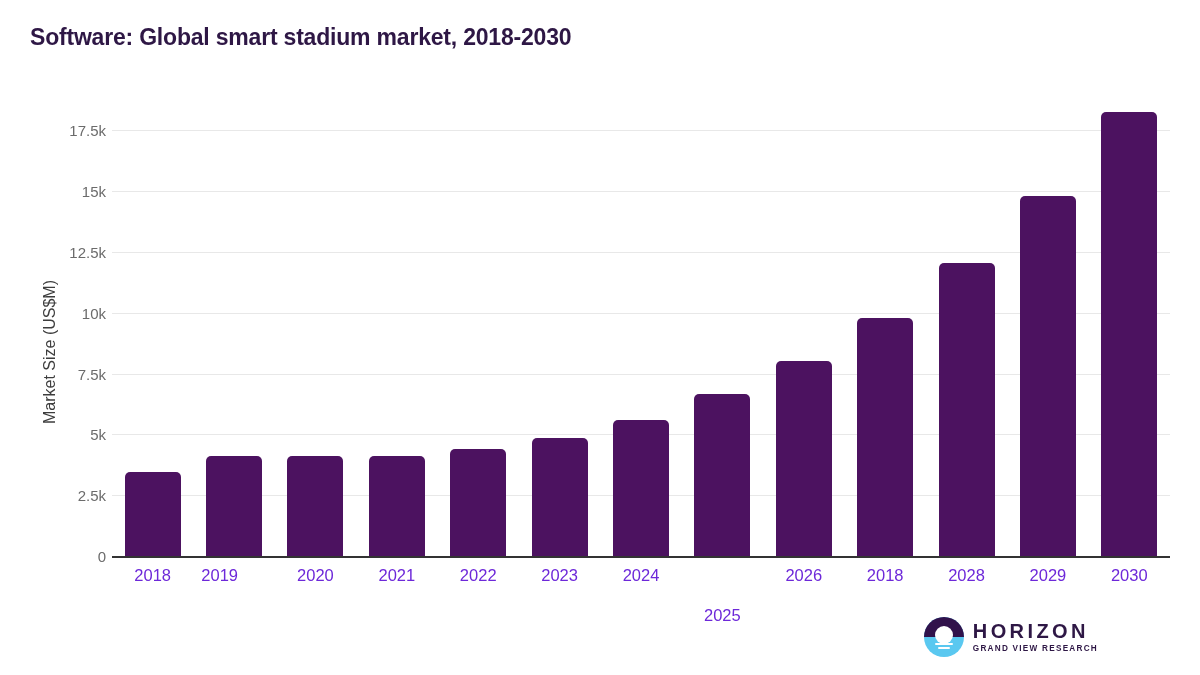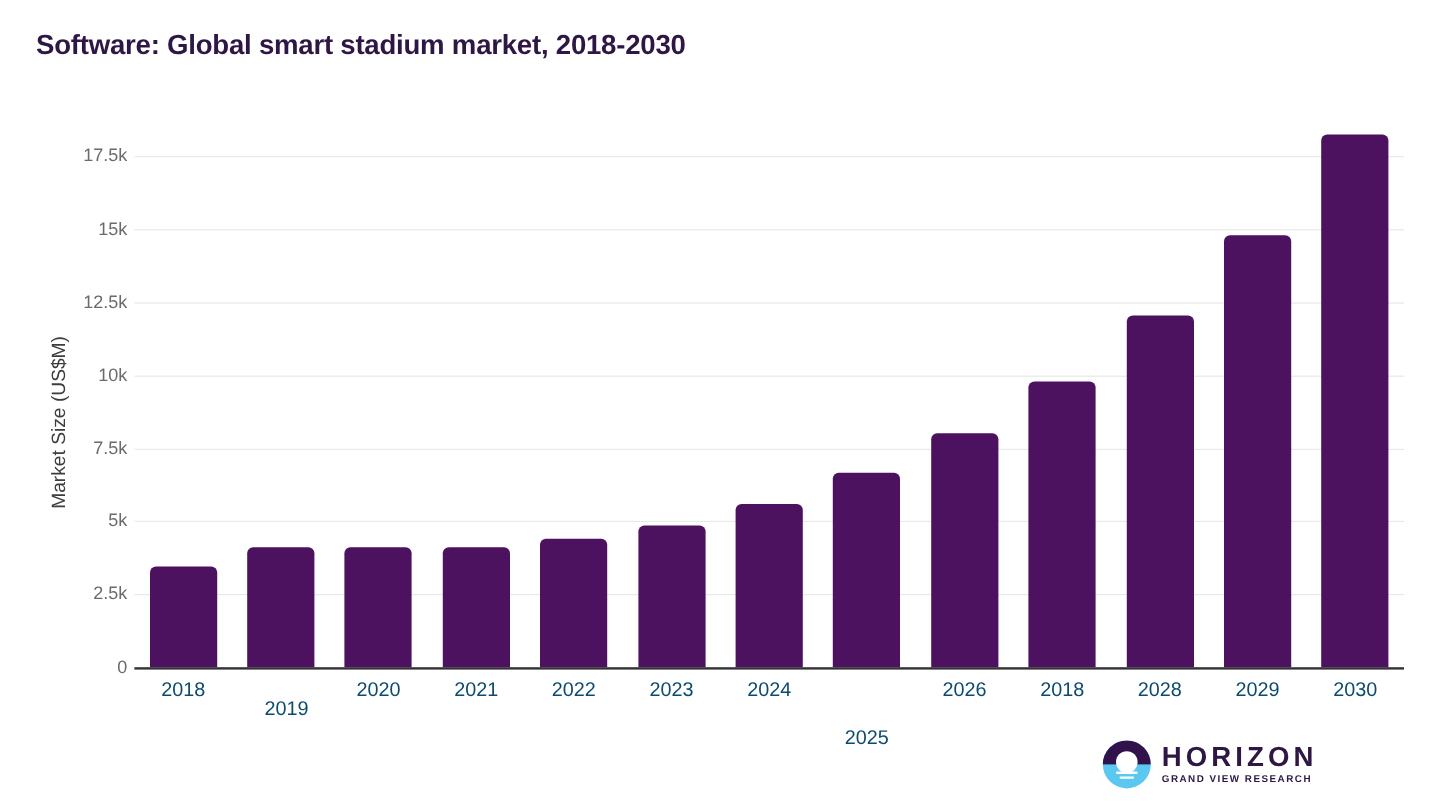--- a/index.html
+++ b/index.html
@@ -88,21 +88,21 @@
     background: #4c1260;
     border-radius: 5px 5px 0 0;
     bottom: 119px; 
   }
 
   
   .xtick-label {
     position: absolute;
     top: 566px;
     font-size: 16.5px;
-    color: #0c4a6e;
+    color: #6d28d9;
     text-align: center;
     white-space: nowrap;
   }
 
   
   .footer-sep {
     position: absolute;
     left: 0;
     top: 607px;
     width: 1200px;
@@ -162,21 +162,21 @@
   .logo-mark .line2 {
     left: 14px; top: 30px; width: 12px;
   }
   .logo-text {
     display: flex;
     flex-direction: column;
     justify-content: center;
     line-height: 1;
   }
   .logo-name {
-    font-size: 23px;
+    font-size: 20px;
     font-weight: bold;
     letter-spacing: 3.4px;
     color: #2e1745;
   }
   .logo-sub {
     margin-top: 4px;
     font-size: 8.2px;
     font-weight: bold;
     letter-spacing: 1.25px;
     color: #2e1745;
@@ -222,21 +222,21 @@
         <div class="bar" title="2024: 5600" style="left: 501px; width: 56px; height: 136.192px; background: rgb(76, 18, 96);"></div>
         <div class="bar" title="2025: 6650" style="left: 582.385px; width: 56px; height: 161.728px; background: rgb(76, 18, 96);"></div>
         <div class="bar" title="2026: 8000" style="left: 663.769px; width: 56px; height: 194.56px; background: rgb(76, 18, 96);"></div>
         <div class="bar" title="2027: 9800" style="left: 745.154px; width: 56px; height: 238.336px; background: rgb(76, 18, 96);"></div>
         <div class="bar" title="2028: 12050" style="left: 826.538px; width: 56px; height: 293.056px; background: rgb(76, 18, 96);"></div>
         <div class="bar" title="2029: 14800" style="left: 907.923px; width: 56px; height: 359.936px; background: rgb(76, 18, 96);"></div>
         <div class="bar" title="2030: 18250" style="left: 989.308px; width: 56px; height: 443.84px; background: rgb(76, 18, 96);"></div>
       </div>
     <div id="xtick-layer">
         <div class="xtick-label" style="left: 112px; width: 81.3846px;">2018</div>
-        <div class="xtick-label" style="left: 198px; width: 81.3846px; margin-top: 16px;">2019</div>
+        <div class="xtick-label" style="left: 179px; width: 81.3846px;">2019</div>
         <div class="xtick-label" style="left: 274.769px; width: 81.3846px;">2020</div>
         <div class="xtick-label" style="left: 356.154px; width: 81.3846px;">2021</div>
         <div class="xtick-label" style="left: 437.538px; width: 81.3846px;">2022</div>
         <div class="xtick-label" style="left: 518.923px; width: 81.3846px;">2023</div>
         <div class="xtick-label" style="left: 600.308px; width: 81.3846px;">2024</div>
         <div class="xtick-label" style="left: 681.692px; width: 81.3846px; margin-top: 40px;">2025</div>
         <div class="xtick-label" style="left: 763.077px; width: 81.3846px;">2026</div>
         <div class="xtick-label" style="left: 844.462px; width: 81.3846px;">2018</div>
         <div class="xtick-label" style="left: 925.846px; width: 81.3846px;">2028</div>
         <div class="xtick-label" style="left: 1007.23px; width: 81.3846px;">2029</div>

